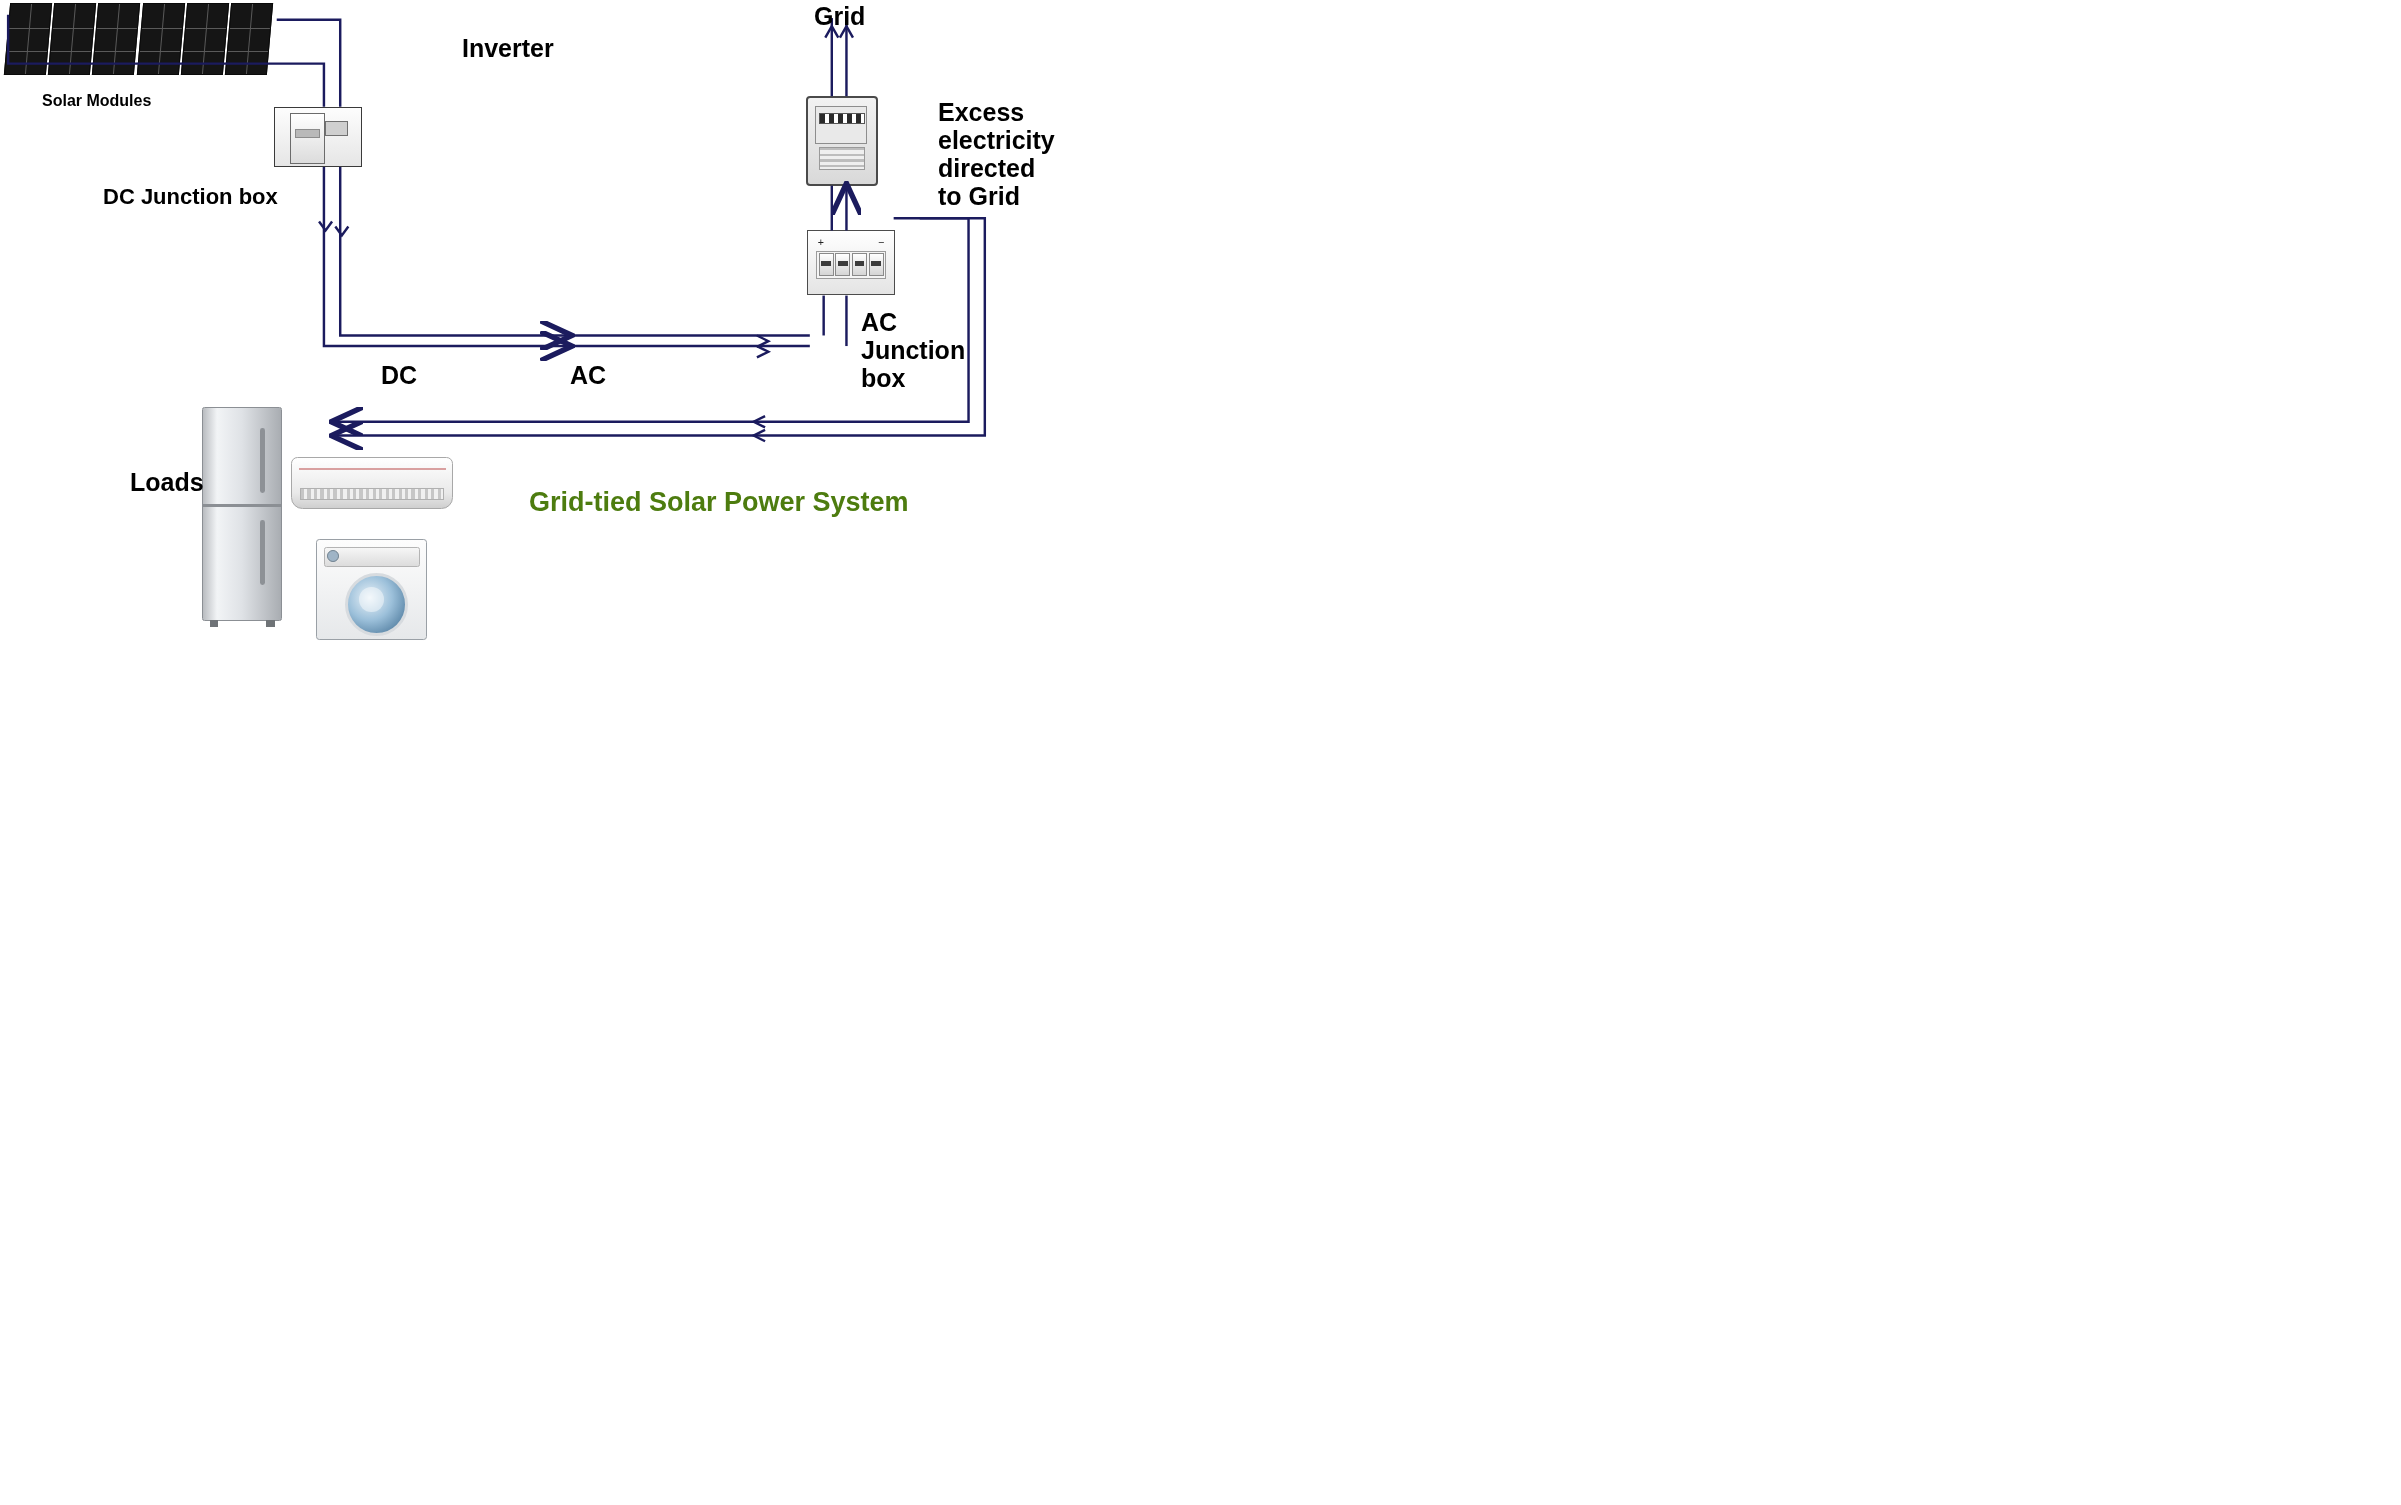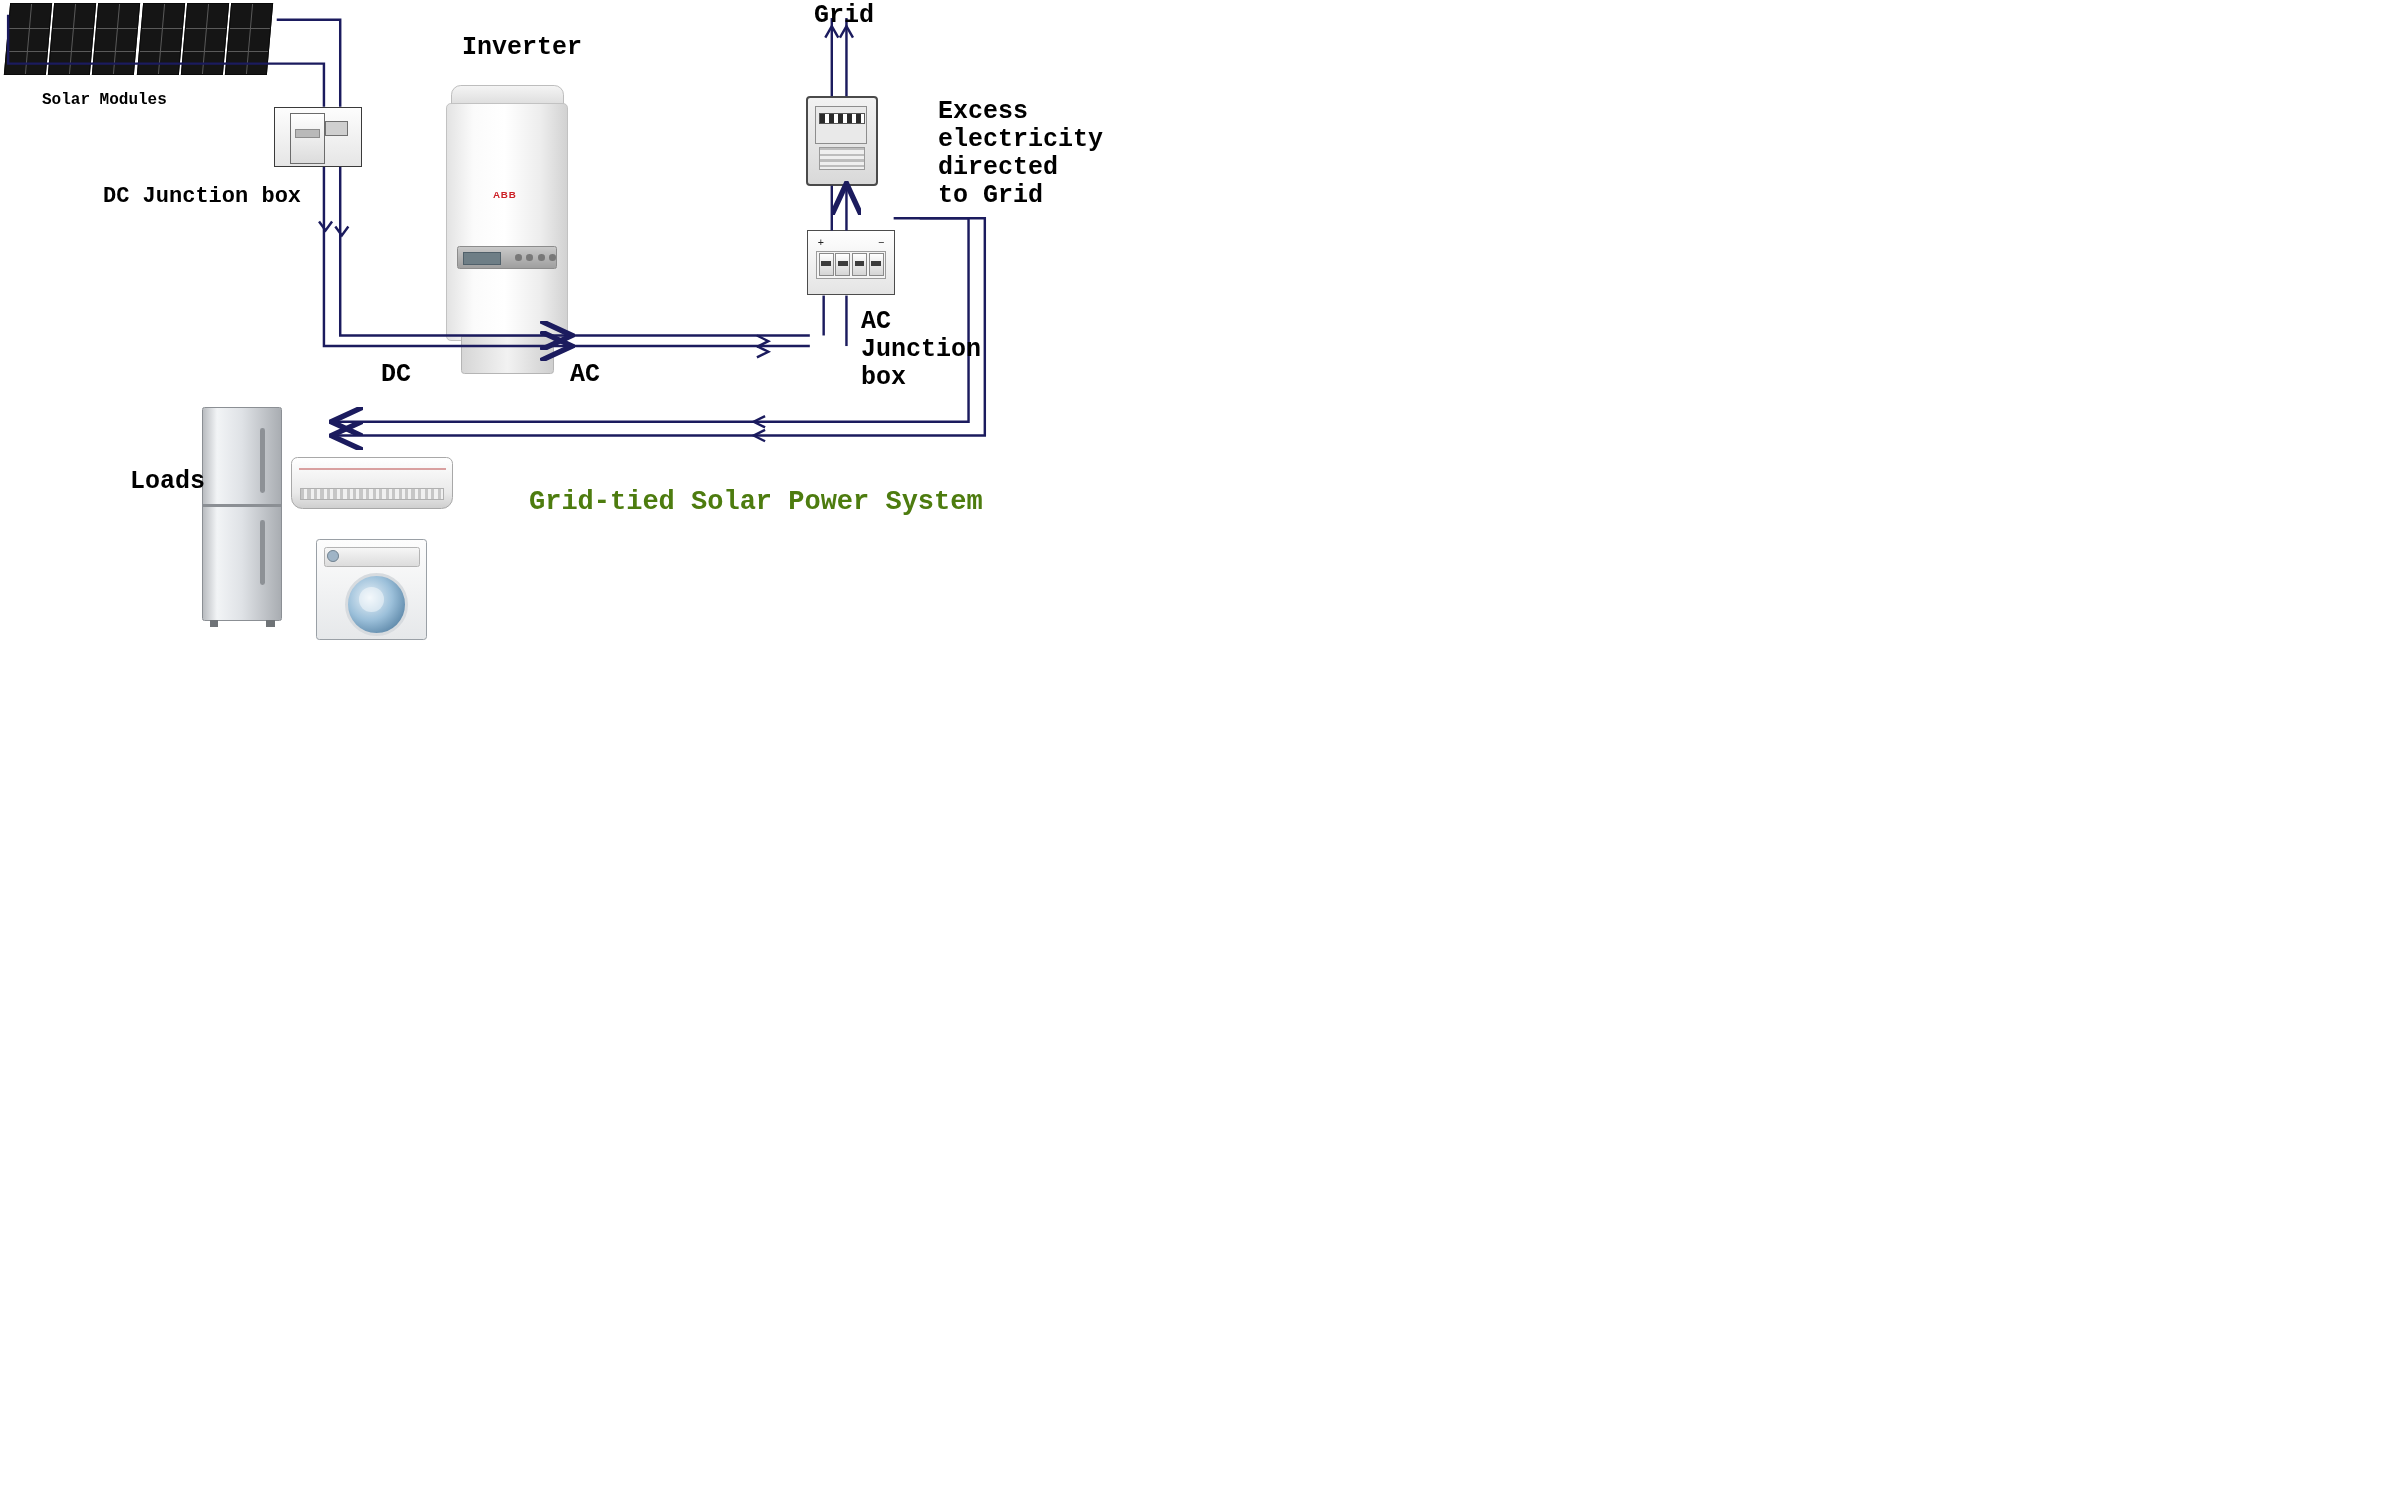--- a/index.html
+++ b/index.html
@@ -15,21 +15,21 @@
     overflow: hidden;
   }
   #diagram {
     position: absolute;
     left: 0; top: 0;
     width: 2401px;
     height: 1506px;
   }
   .lbl {
     position: absolute;
-    font-family: Liberation Mono, monospace;
+    font-family: Liberation Sans, sans-serif;
     font-weight: bold;
     color: #000000;
     white-space: pre;
     line-height: 1.12;
   }
   
   .panel-array {
     position: absolute;
     left: 6.5px;
     top: 3.3px;
@@ -363,33 +363,20 @@
         <i></i>
       </div>
   </div>
 
   <div class="dcbox">
     <div class="body"></div>
     <div class="slot"></div>
     <div class="lever"></div>
   </div>
 
-  <div class="inverter">
-    <div class="top"></div>
-    <div class="shell"></div>
-    <div class="logo">ABB</div>
-    <div class="screen">
-      <div class="lcd"></div>
-      <div class="btn" style="left:57px;"></div>
-      <div class="btn" style="left:68px;"></div>
-      <div class="btn" style="left:80px;"></div>
-      <div class="btn" style="left:91px;"></div>
-    </div>
-    <div class="base"></div>
-  </div>
 
   <div class="meter">
     <div class="face"></div>
     <div class="dials"></div>
     <div class="strip"></div>
   </div>
 
   <div class="acbox">
     <span class="plus">+</span>
     <span class="minus">−</span>

